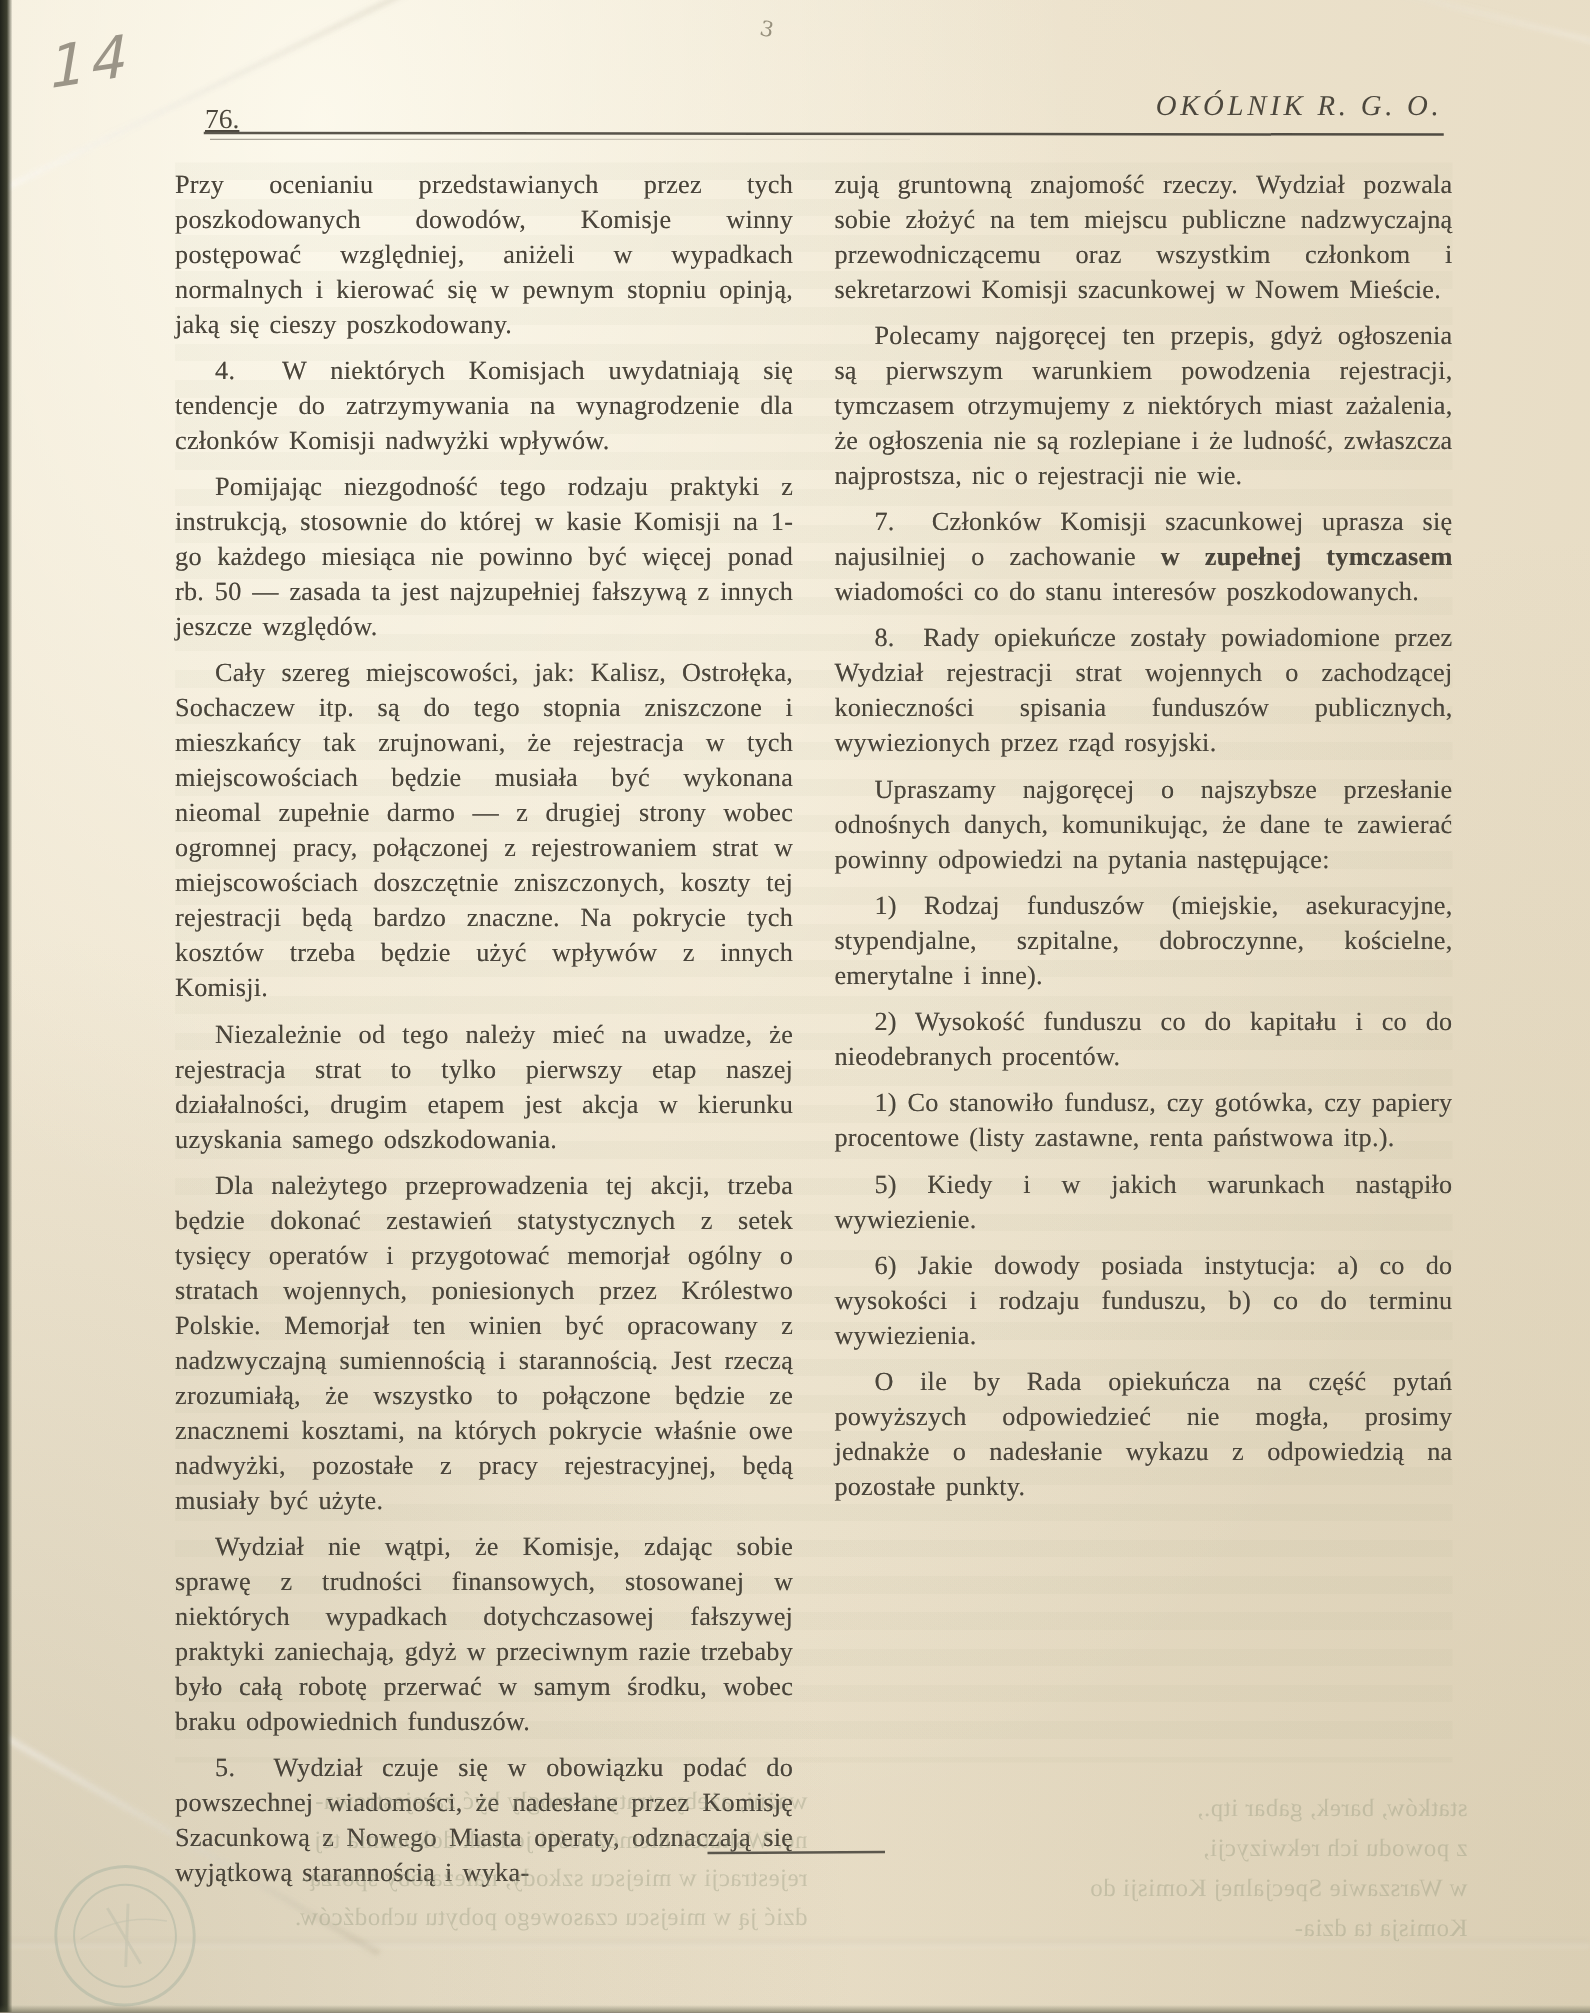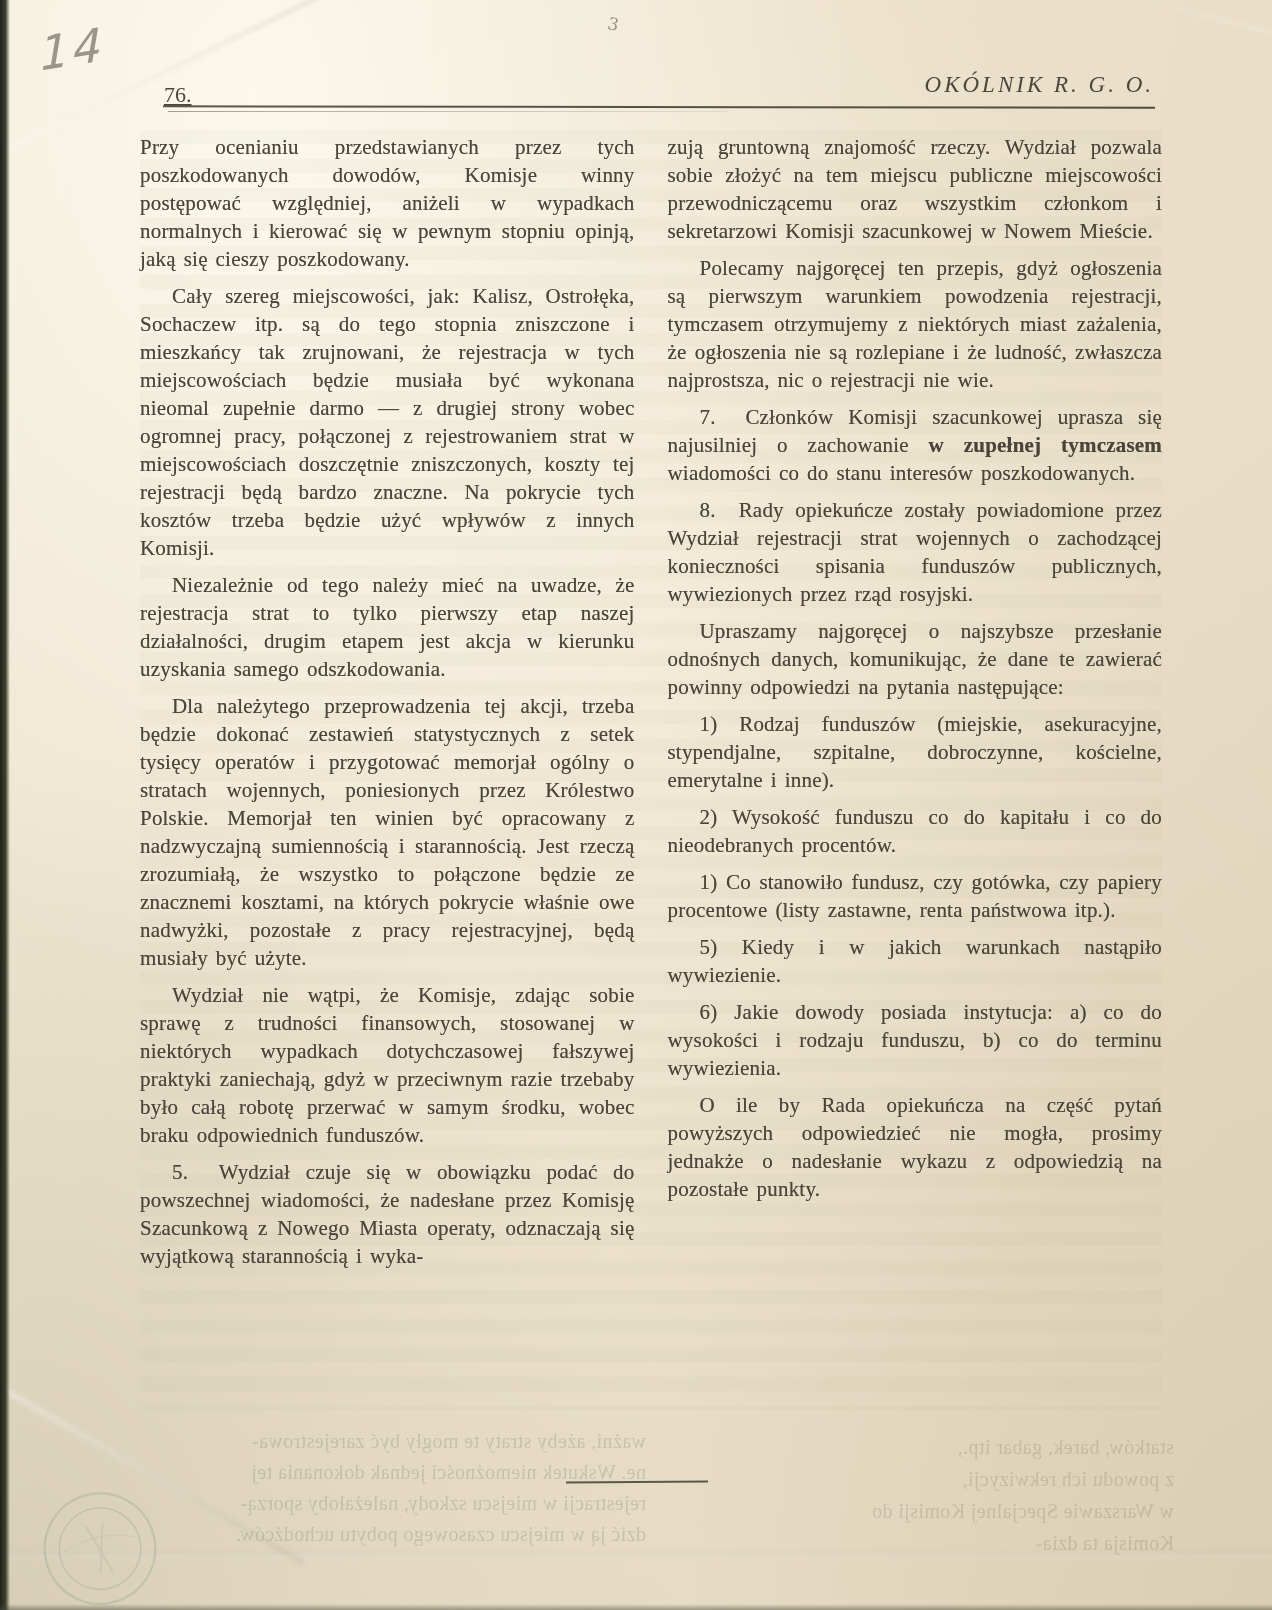--- a/index.html
+++ b/index.html
@@ -90,28 +90,30 @@
   <div class="corner-mark">3</div>
 
   <div class="page-number">76.</div>
   <div class="running-title">OKÓLNIK R. G. O.</div>
   <div class="header-rule"></div>
   <div class="header-rule-2"></div>
 
   <div class="columns">
     <div class="col" id="col-left">
         <p class="para"><span>Przy ocenianiu przedstawianych przez tych poszkodowanych dowodów, Komisje winny postępować względniej, aniżeli w wypadkach normalnych i kierować się w pewnym stopniu opinją, jaką się cieszy poszkodowany.</span></p>
+        <p class="para indent"><span>4.&nbsp; W niektórych Komisjach uwydatniają się tendencje do zatrzymywania na wynagrodzenie dla członków Komisji nadwyżki wpływów.</span></p>
+        <p class="para indent"><span>Pomijając niezgodność tego rodzaju praktyki z instrukcją, stosownie do której w kasie Komisji na 1-go każdego miesiąca nie powinno być więcej ponad rb. 50 — zasada ta jest najzupełniej fałszywą z innych jeszcze względów.</span></p>
         <p class="para indent"><span>Cały szereg miejscowości, jak: Kalisz, Ostrołęka, Sochaczew itp. są do tego stopnia zniszczone i mieszkańcy tak zrujnowani, że rejestracja w tych miejscowościach będzie musiała być wykonana nieomal zupełnie darmo — z drugiej strony wobec ogromnej pracy, połączonej z rejestrowaniem strat w miejscowościach doszczętnie zniszczonych, koszty tej rejestracji będą bardzo znaczne. Na pokrycie tych kosztów trzeba będzie użyć wpływów z innych Komisji.</span></p>
         <p class="para indent"><span>Niezależnie od tego należy mieć na uwadze, że rejestracja strat to tylko pierwszy etap naszej działalności, drugim etapem jest akcja w kierunku uzyskania samego odszkodowania.</span></p>
         <p class="para indent"><span>Dla należytego przeprowadzenia tej akcji, trzeba będzie dokonać zestawień statystycznych z setek tysięcy operatów i przygotować memorjał ogólny o stratach wojennych, poniesionych przez Królestwo Polskie. Memorjał ten winien być opracowany z nadzwyczajną sumiennością i starannością. Jest rzeczą zrozumiałą, że wszystko to połączone będzie ze znacznemi kosztami, na których pokrycie właśnie owe nadwyżki, pozostałe z pracy rejestracyjnej, będą musiały być użyte.</span></p>
         <p class="para indent"><span>Wydział nie wątpi, że Komisje, zdając sobie sprawę z trudności finansowych, stosowanej w niektórych wypadkach dotychczasowej fałszywej praktyki zaniechają, gdyż w przeciwnym razie trzebaby było całą robotę przerwać w samym środku, wobec braku odpowiednich funduszów.</span></p>
         <p class="para indent"><span>5.&nbsp; Wydział czuje się w obowiązku podać do powszechnej wiadomości, że nadesłane przez Komisję Szacunkową z Nowego Miasta operaty, odznaczają się wyjątkową starannością i wyka-</span></p>
       </div>
     <div class="col" id="col-right">
-        <p class="para"><span>zują gruntowną znajomość rzeczy. Wydział pozwala sobie złożyć na tem miejscu publiczne miejscowości przewodniczącemu oraz wszystkim członkom i sekretarzowi Komisji szacunkowej w Nowem Mieście.</span></p>
+        <p class="para"><span>zują gruntowną znajomość rzeczy. Wydział pozwala sobie złożyć na tem miejscu publiczne nadzwyczajną przewodniczącemu oraz wszystkim członkom i sekretarzowi Komisji szacunkowej w Nowem Mieście.</span></p>
         <p class="para indent"><span>Polecamy najgoręcej ten przepis, gdyż ogłoszenia są pierwszym warunkiem powodzenia rejestracji, tymczasem otrzymujemy z niektórych miast zażalenia, że ogłoszenia nie są rozlepiane i że ludność, zwłaszcza najprostsza, nic o rejestracji nie wie.</span></p>
         <p class="para indent"><span>7.&nbsp; Członków Komisji szacunkowej uprasza się najusilniej o zachowanie </span><span class="bold">w zupełnej tymczasem</span><span> wiadomości co do stanu interesów poszkodowanych.</span></p>
         <p class="para indent"><span>8.&nbsp; Rady opiekuńcze zostały powiadomione przez Wydział rejestracji strat wojennych o zachodzącej konieczności spisania funduszów publicznych, wywiezionych przez rząd rosyjski.</span></p>
         <p class="para indent"><span>Upraszamy najgoręcej o najszybsze przesłanie odnośnych danych, komunikując, że dane te zawierać powinny odpowiedzi na pytania następujące:</span></p>
         <p class="para indent"><span>1) Rodzaj funduszów (miejskie, asekuracyjne, stypendjalne, szpitalne, dobroczynne, kościelne, emerytalne i inne).</span></p>
         <p class="para indent"><span>2) Wysokość funduszu co do kapitału i co do nieodebranych procentów.</span></p>
         <p class="para indent"><span>1) Co stanowiło fundusz, czy gotówka, czy papiery procentowe (listy zastawne, renta państwowa itp.).</span></p>
         <p class="para indent"><span>5) Kiedy i w jakich warunkach nastąpiło wywiezienie.</span></p>
         <p class="para indent"><span>6) Jakie dowody posiada instytucja: a) co&nbsp;do wysokości i rodzaju funduszu, b) co do terminu wywiezienia.</span></p>
         <p class="para indent"><span>O ile by Rada opiekuńcza na część pytań powyższych odpowiedzieć nie mogła, prosimy jednakże o nadesłanie wykazu z odpowiedzią na pozostałe punkty.</span></p>

